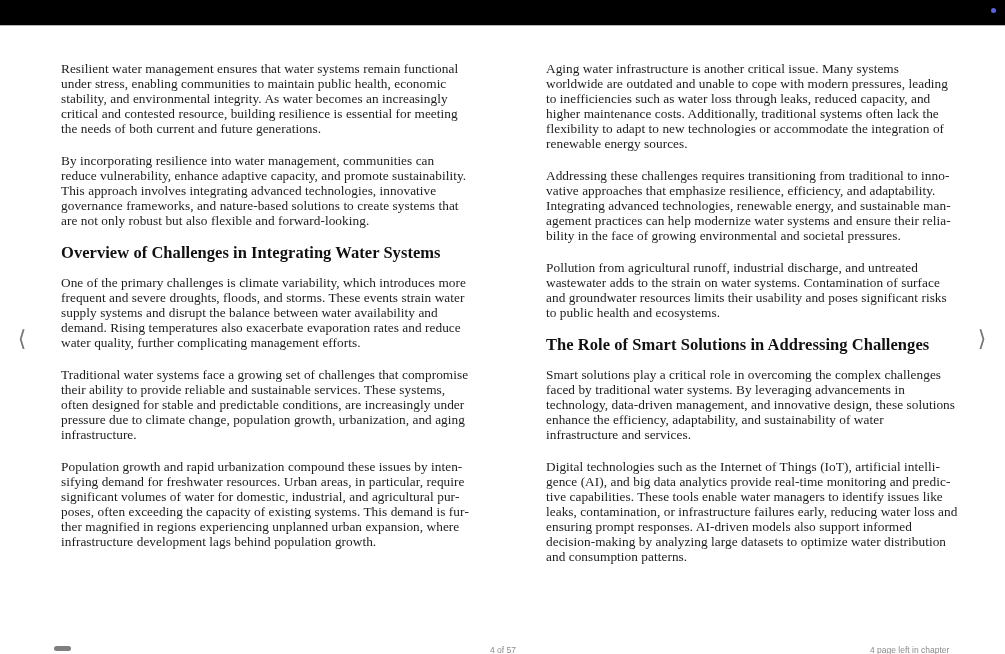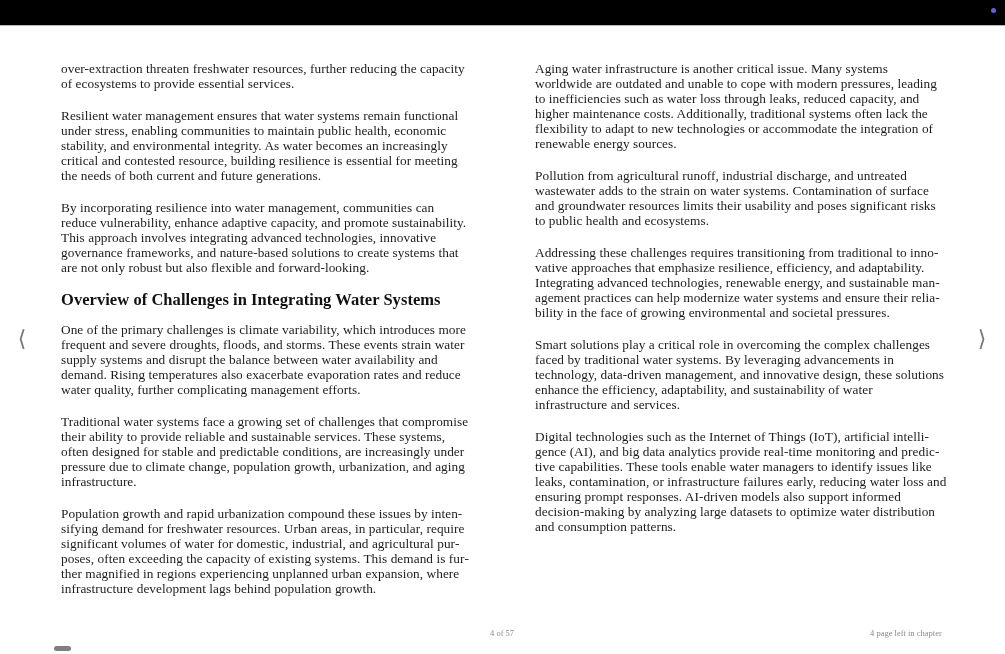--- a/index.html
+++ b/index.html
@@ -17,37 +17,37 @@
       position: absolute; right: 9px; top: 8px; width: 5px; height: 5px;
       border-radius: 50%; background: #5b63e0;
     }
     .column {
       position: absolute; top: 61px; width: 412px;
       font-family: "Liberation Serif", serif;
       font-size: 13.3px; line-height: 15px;
       letter-spacing: 0.05px;
     }
     .col-left { left: 61px; }
-    .col-right { left: 535px; }
+    .col-right { left: 546px; }
     .column p { margin: 0 0 17px 0; }
     .column h2 {
       font-family: "Liberation Serif", serif;
       font-size: 16.5px; line-height: 20px; font-weight: bold;
       margin: -2px 0 12px 0; color: #111;
     }
     .nav-arrow {
       position: absolute; top: 326px; width: 20px; height: 26px;
       font-family: "DejaVu Sans", sans-serif; font-size: 22px; line-height: 26px;
       color: #777; text-align: center; cursor: pointer;
     }
     .prev { left: 12px; }
     .next { left: 972px; }
     .footer-text {
-      position: absolute; top: 628px;
-      font-family: Liberation Serif, serif; font-size: 8.5px; color: #8a8a8a;
+      position: absolute; top: 645px;
+      font-family: Liberation Sans, sans-serif; font-size: 8.5px; color: #8a8a8a;
     }
     .page-num { left: 490px; }
     .chapter-left { left: 870px; }
     .scroll-indicator {
       position: absolute; left: 54px; top: 646px; width: 17px; height: 5px;
       border-radius: 3px; background: #7f7f7f;
     }
   </style>
 </head>
 <body>
@@ -57,33 +57,33 @@
 </div>
 
 <div class="nav-arrow prev">
   <span>⟨</span>
 </div>
 <div class="nav-arrow next">
   <span>⟩</span>
 </div>
 
 <div class="column col-left">
-  <p>over-extraction threaten freshwater resources, further reducing the capacity of ecosystems to provide essential services.</p>
   <p>Resilient water management ensures that water systems remain functional under stress, enabling communities to maintain public health, economic stability, and environmental integrity. As water becomes an increasingly crit­ical and contested resource, building resilience is essential for meeting the needs of both current and future generations.</p>
   <p>By incorporating resilience into water management, communities can reduce vulnerability, enhance adaptive capacity, and promote sustainability. This approach involves integrating advanced technologies, innovative gover­nance frameworks, and nature-based solutions to create systems that are not only robust but also flexible and forward-looking.</p>
   <h2>Overview of Challenges in Integrating Water Systems</h2>
   <p>One of the primary challenges is climate variability, which introduces more frequent and severe droughts, floods, and storms. These events strain water supply systems and disrupt the balance between water availability and demand. Rising temperatures also exacerbate evaporation rates and reduce water quality, further complicating management efforts.</p>
   <p>Traditional water systems face a growing set of challenges that compromise their ability to provide reliable and sustainable services. These systems, often designed for stable and predictable conditions, are increasingly under pressure due to climate change, population growth, urbanization, and aging infrastructure.</p>
   <p>Population growth and rapid urbanization compound these issues by inten­sifying demand for freshwater resources. Urban areas, in particular, require significant volumes of water for domestic, industrial, and agricultural pur­poses, often exceeding the capacity of existing systems. This demand is fur­ther magnified in regions experiencing unplanned urban expansion, where infrastructure development lags behind population growth.</p>
 </div>
 
 <div class="column col-right">
   <p>Aging water infrastructure is another critical issue. Many systems worldwide are outdated and unable to cope with modern pressures, leading to ineffi­ciencies such as water loss through leaks, reduced capacity, and higher maintenance costs. Additionally, traditional systems often lack the flexibility to adapt to new technologies or accommodate the integration of renewable energy sources.</p>
+  <p>Addressing these challenges requires transitioning from traditional to inno­vative approaches that emphasize resilience, efficiency, and adaptability. Integrating advanced technologies, renewable energy, and sustainable man­agement practices can help modernize water systems and ensure their relia­bility in the face of growing environmental and societal pressures.</p>
   <p>Pollution from agricultural runoff, industrial discharge, and untreated wastewater adds to the strain on water systems. Contamination of surface and groundwater resources limits their usability and poses significant risks to public health and ecosystems.</p>
-  <p>Addressing these challenges requires transitioning from traditional to inno­vative approaches that emphasize resilience, efficiency, and adaptability. Integrating advanced technologies, renewable energy, and sustainable man­agement practices can help modernize water systems and ensure their relia­bility in the face of growing environmental and societal pressures.</p>
+  <h2>The Role of Smart Solutions in Addressing Challenges</h2>
   <p>Smart solutions play a critical role in overcoming the complex challenges faced by traditional water systems. By leveraging advancements in technolo­gy, data-driven management, and innovative design, these solutions enhance the efficiency, adaptability, and sustainability of water infrastructure and services.</p>
   <p>Digital technologies such as the Internet of Things (IoT), artificial intelli­gence (AI), and big data analytics provide real-time monitoring and predic­tive capabilities. These tools enable water managers to identify issues like leaks, contamination, or infrastructure failures early, reducing water loss and ensuring prompt responses. AI-driven models also support informed decision-making by analyzing large datasets to optimize water distribution and consumption patterns.</p>
 </div>
 
 <div class="footer-text page-num">4 of 57</div>
 <div class="footer-text chapter-left">4 page left in chapter</div>
 
 <div class="scroll-indicator"></div>
 
 </body></html>

